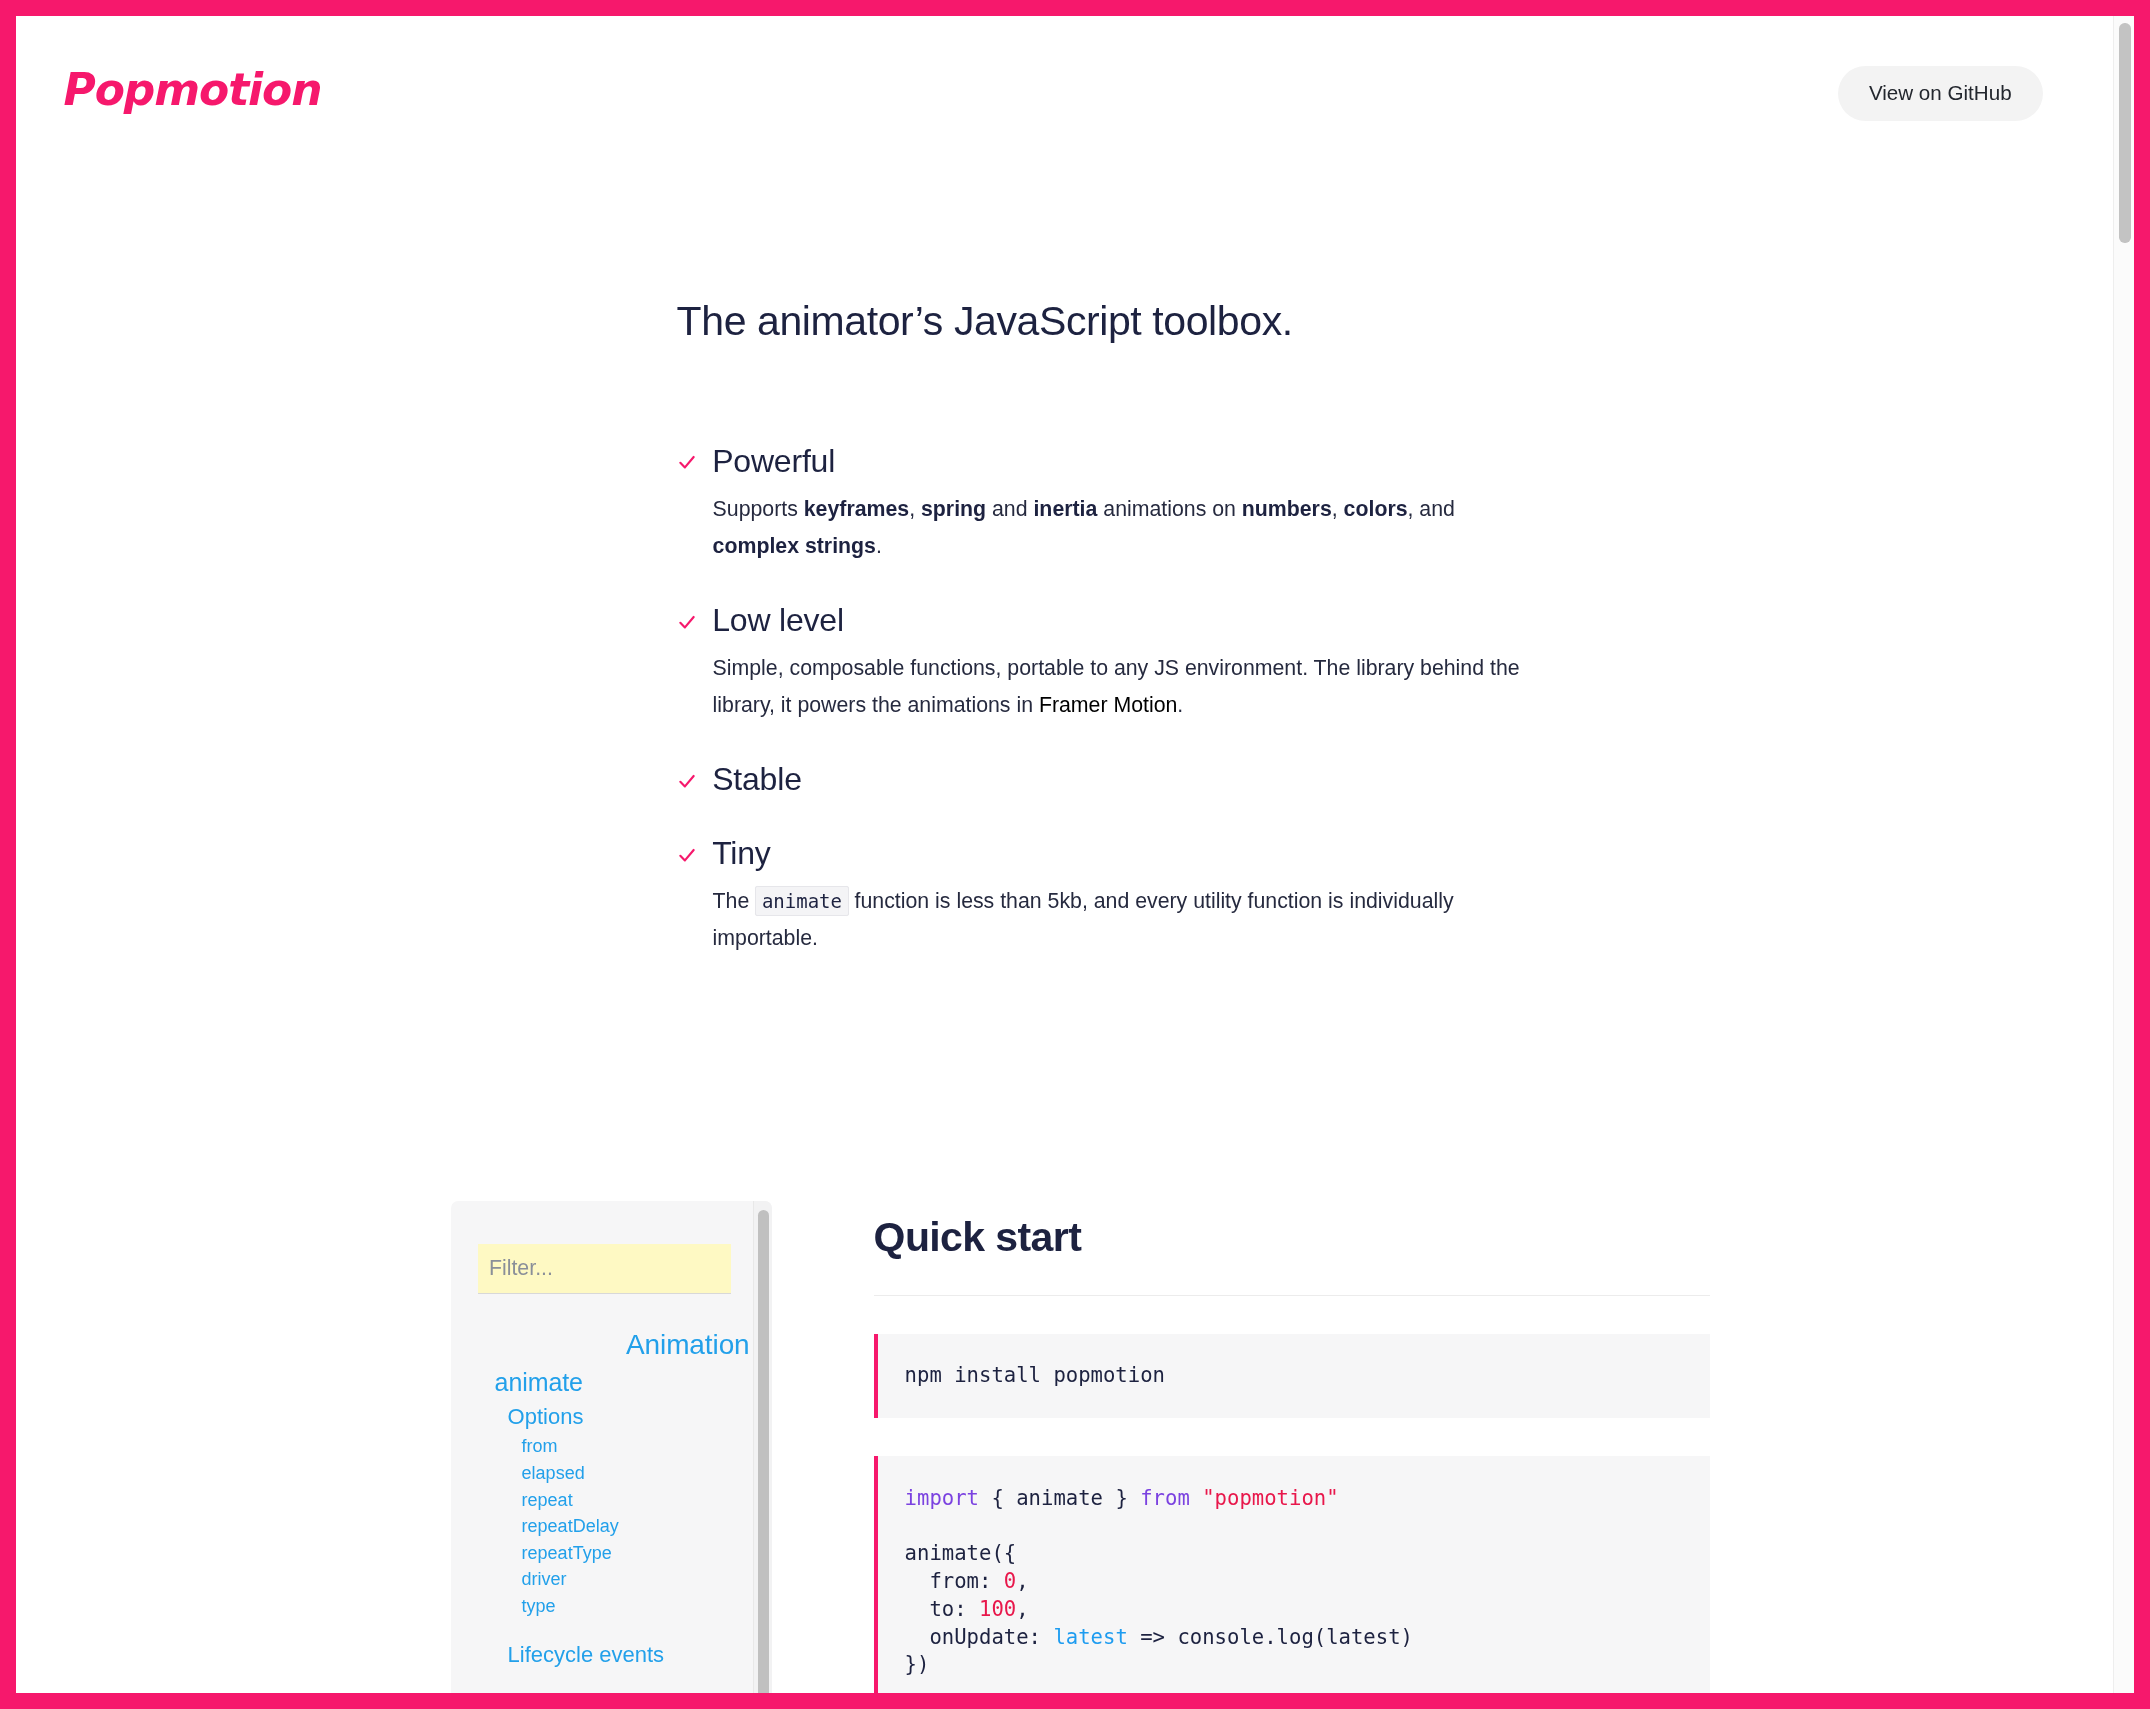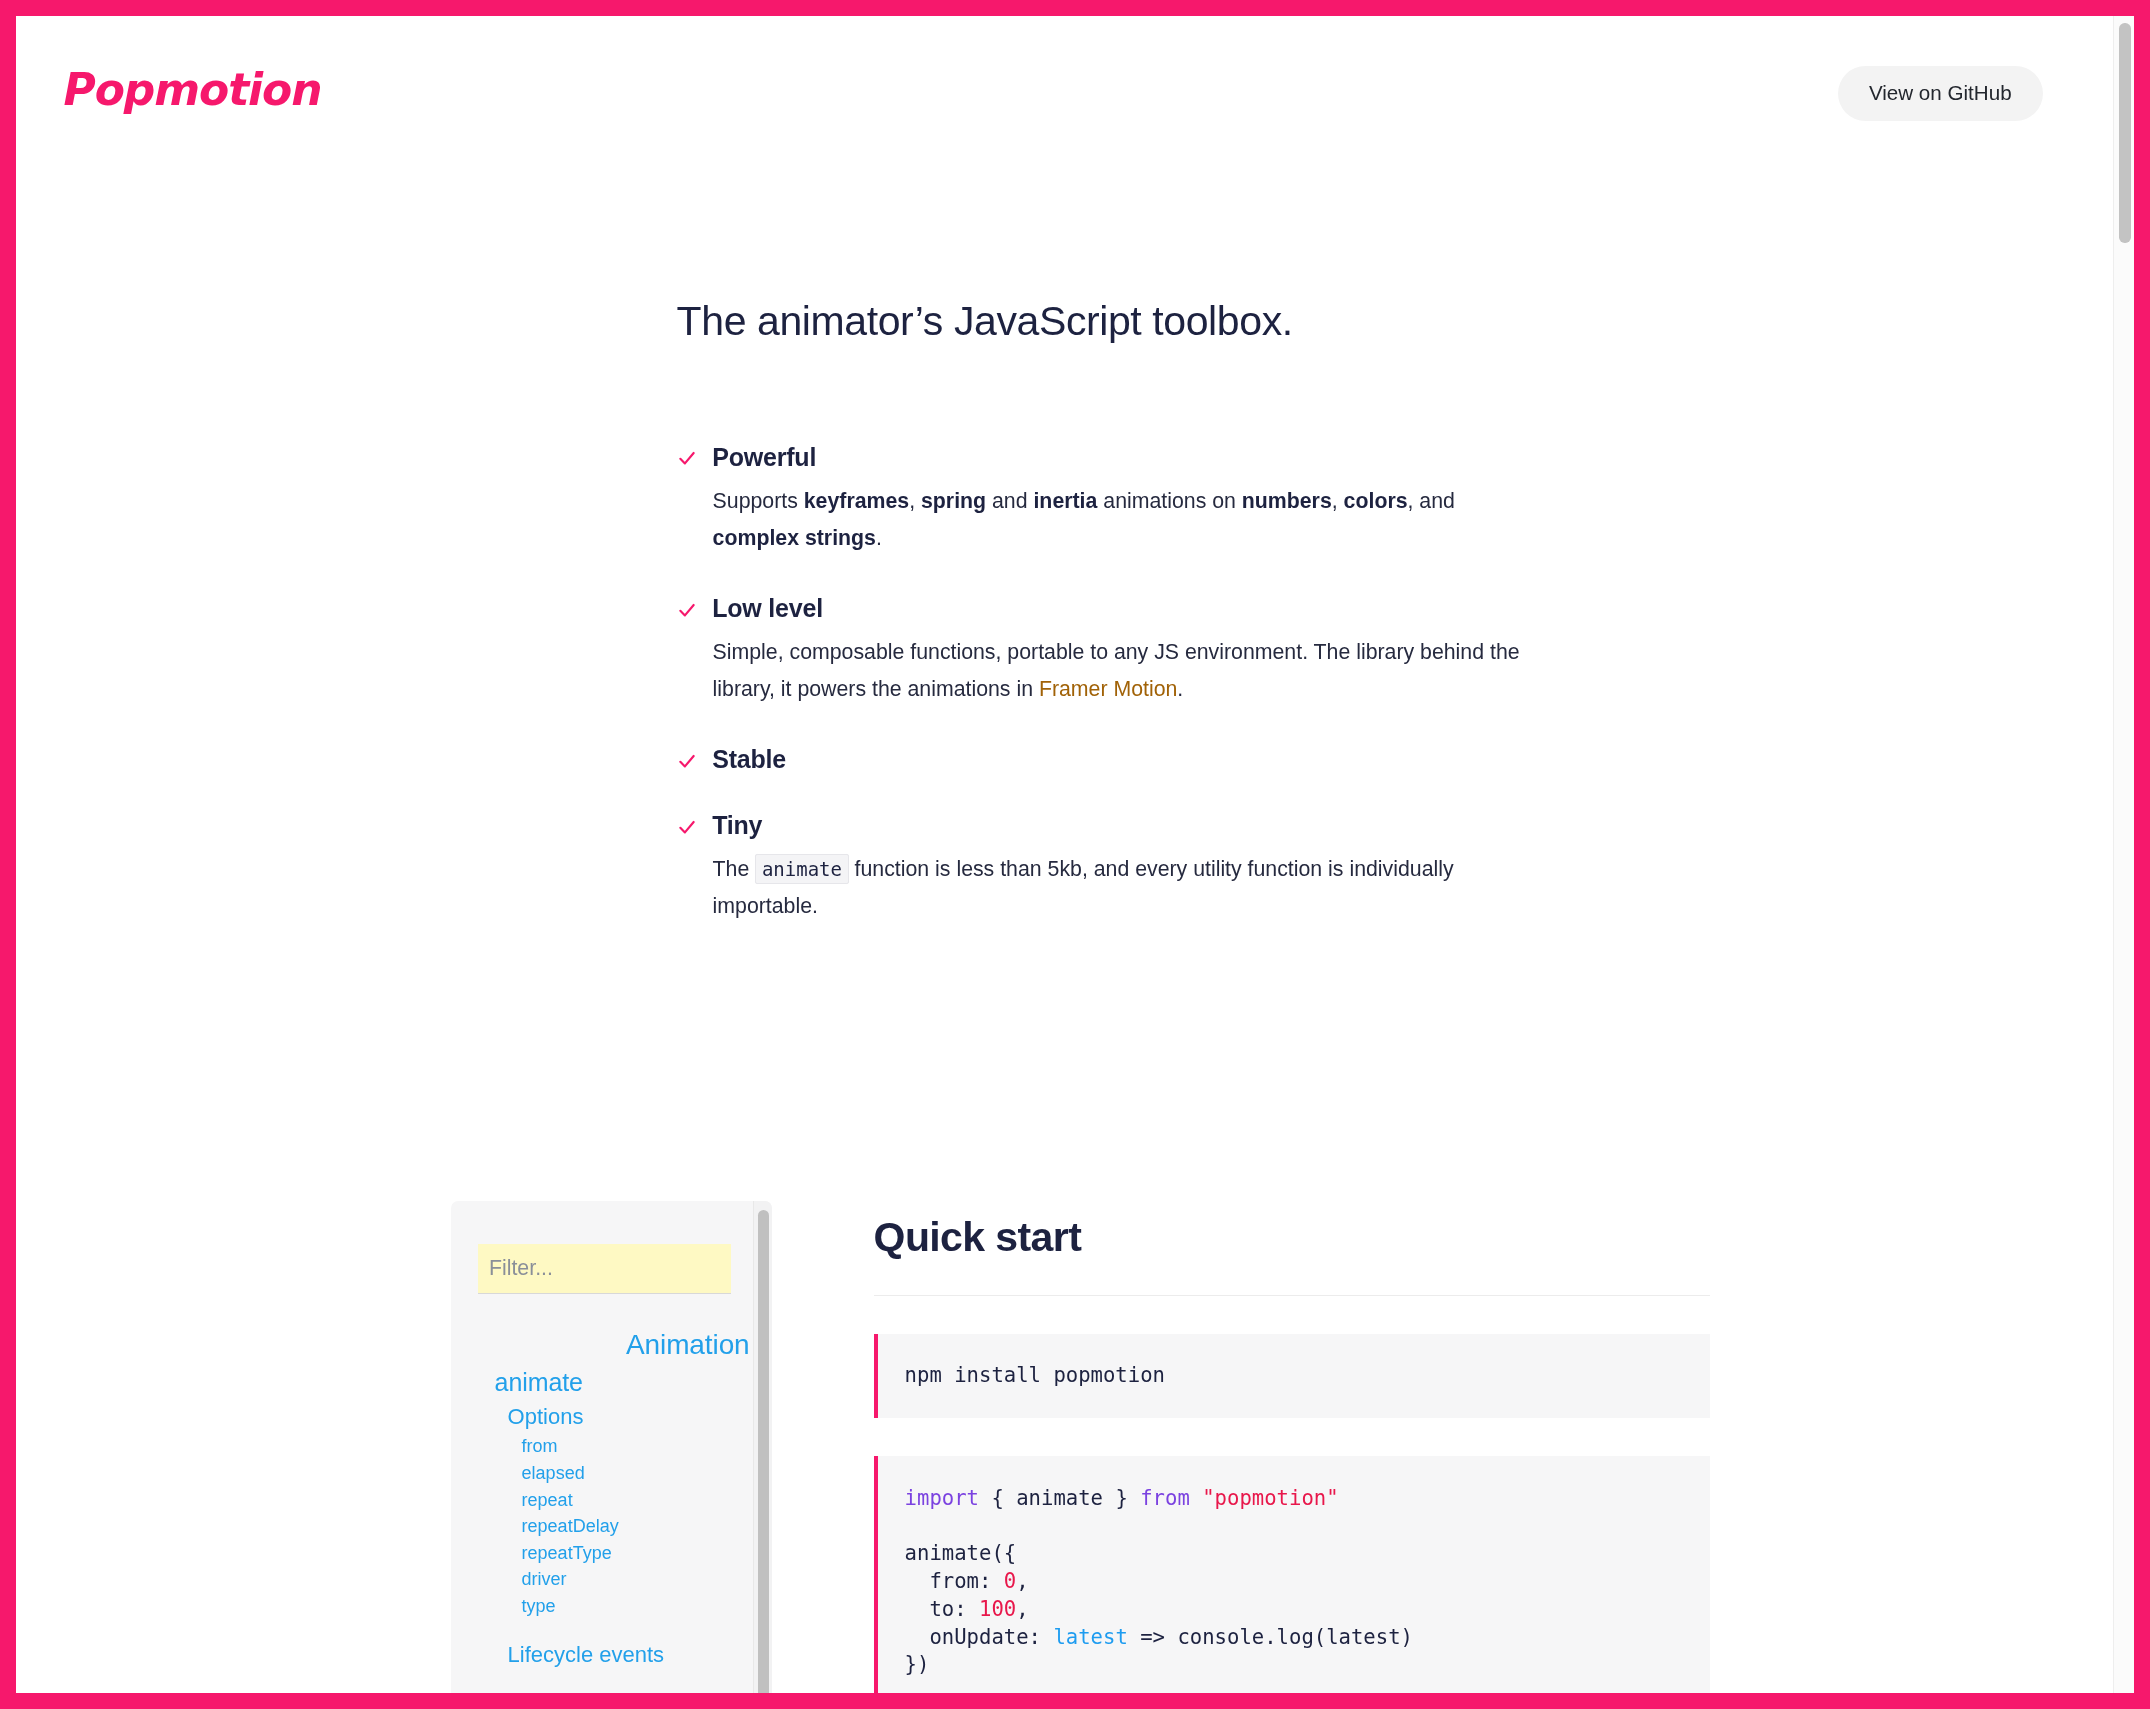--- a/index.html
+++ b/index.html
@@ -105,35 +105,35 @@
     margin-bottom: 11.4px;
   }
   .check-icon {
     width: 20px; height: 20px;
     flex: 0 0 20px;
     position: relative;
     top: 1.4px;
   }
   .check-icon svg { display: block; }
   .feature-title {
-    font-size: 25px;
-    font-weight: 700;
+    font-size: 32px;
+    font-weight: 400;
     color: #1d2240;
     letter-spacing: -0.2px;
     text-align: center;
   }
   .feature-body {
     margin-left: 36px;
     font-size: 21.3px;
     line-height: 1.73;
     color: #262a3f;
     max-width: 811px;
   }
   .feature-body b { font-weight: 700; color: #1d2240; }
-  .feature-body a { color: #a16207; text-decoration: none; margin-top: 12px; }
+  .feature-body a { color: #000000; text-decoration: none; margin-top: 12px; }
   code.inline {
     font-family: "DejaVu Sans Mono", monospace;
     font-size: 19px;
     background: #f4f4f6;
     border: 0.7px solid #e6e6ea;
     border-radius: 2.1px;
     padding: 2.8px 5.7px;
     color: #1d2240;
   }
 

